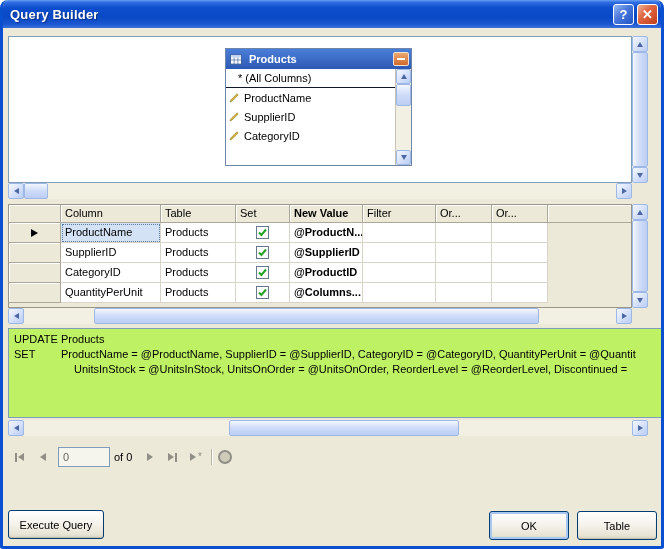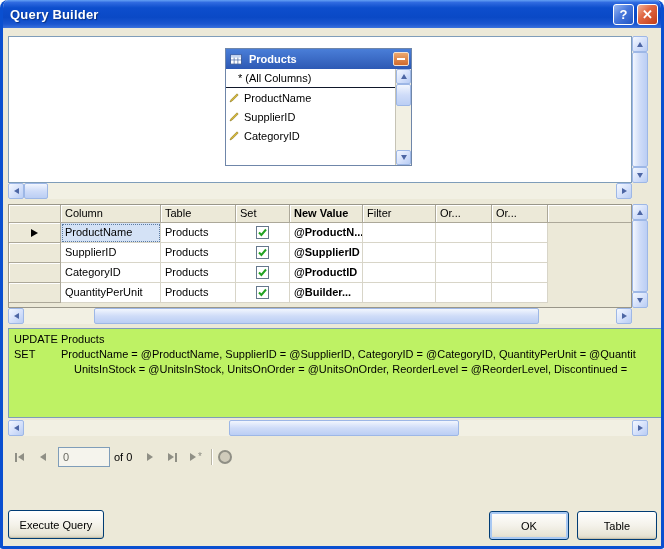--- a/index.html
+++ b/index.html
@@ -251,21 +251,21 @@
         <span class="rowsel"></span>
         <span class="dc w-col">QuantityPerUnit</span>
         <span class="dc w-tab">Products</span>
         <span class="dc ctr w-set">
             <span class="cb">
               <svg width="11" height="11" viewBox="0 0 11 11">
                 <polyline points="2,5.5 4.4,8 9,2.5" fill="none" stroke="#23a223" stroke-width="2"></polyline>
               </svg>
             </span>
           </span>
-        <span class="dc w-nv">@Builder...</span>
+        <span class="dc w-nv">@Columns...</span>
         <span class="dc w-fil"></span>
         <span class="dc w-or"></span>
         <span class="dc w-or"></span>
       </div>
     </div>
     <div class="gvs sb sb-v">
       <span class="sbtn">
           <span class="arr u"></span>
         </span>
       <span class="sthumb-v"></span>

